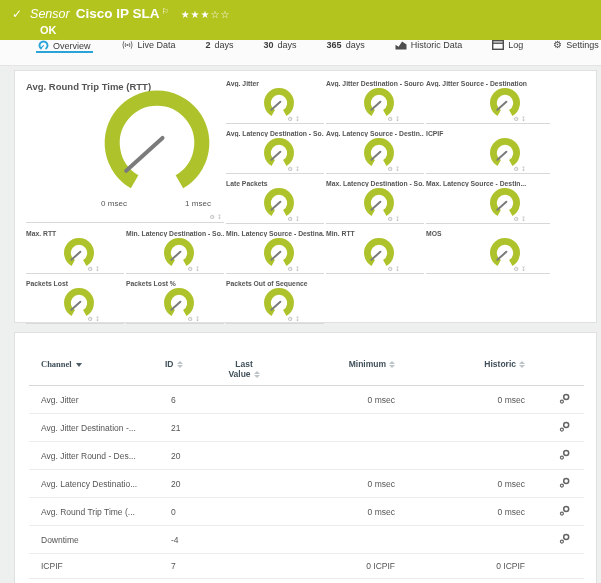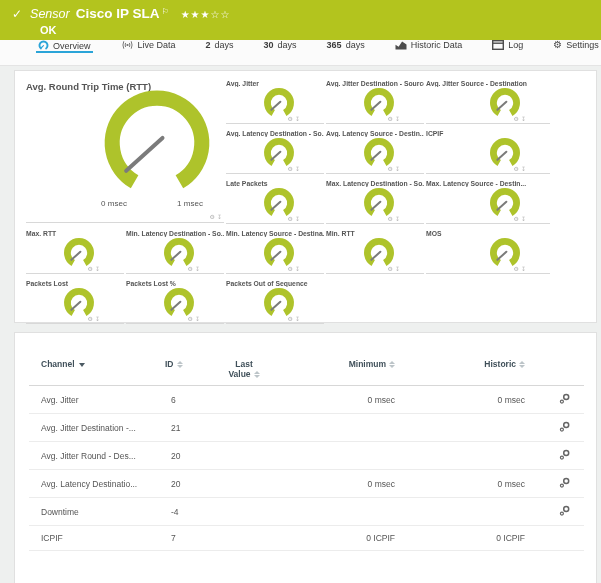--- a/index.html
+++ b/index.html
@@ -36,36 +36,36 @@
   .gcell { position:relative; height:47px; border-bottom:1px solid #d8d8d8; }
   .gcell .gtitle { font-size:6.8px; font-weight:bold; color:#555; padding-top:3px;
     white-space:nowrap; overflow:hidden; }
   .gcell .gauge-small { position:absolute; right:28px; top:9px; width:34px; height:34px; }
   .corner-icons { position:absolute; right:22px; bottom:1px; font-size:6px; color:#b4b4b4;
     letter-spacing:2px; font-family:"DejaVu Sans",sans-serif; cursor:pointer; }
   .bigcell { grid-column:1 / 3; grid-row:1 / 4; position:relative; height:146px; border-bottom:1px solid #d8d8d8; }
   .bigcell .gtitle-big { font-size:9.5px; font-weight:bold; color:#555; padding-top:4px; }
   .gauge-big { position:absolute; left:75px; top:10px; width:112px; height:112px; }
   .gauge-label { position:absolute; top:122px; transform:translateX(-50%); font-size:8px; color:#555; }
-  .lbl-min { left:88px; } .lbl-max { left:164px; }
+  .lbl-min { left:88px; } .lbl-max { left:172px; }
   .bigcell .corner-icons { right:0; bottom:2px; }
 
   
   .table-panel { height:252px; padding:26px 12px 0 14px; }
   table { width:100%; border-collapse:collapse; table-layout:fixed; font-size:8.5px; color:#555; }
   col.c-channel{width:128px;} col.c-id{width:46px;} col.c-last{width:82px;}
   col.c-min{width:110px;} col.c-max{width:130px;} col.c-gear{width:auto;}
   th { color:#40505a; font-weight:bold; vertical-align:top; text-align:left;
     padding:0 0 6px 0; border-bottom:1px solid #d7d7d7; cursor:pointer; }
   th.t-right, td.t-right { text-align:right; }
   th.t-center, td.t-center { text-align:center; }
   th .hwrap { display:inline-block; max-width:34px; text-align:center; }
   td { padding:7px 0 7px 0; border-bottom:1px solid #ececec; white-space:nowrap; overflow:hidden; }
   td.td-channel { padding-left:12px; }
-  th.th-channel { padding-left:12px; }
+  th.th-channel { padding-left:12px;font-family:Liberation Serif, serif; }
   td.td-id { padding-left:14px; }
   th.th-id { padding-left:8px; }
   td.td-gear { text-align:right; padding-right:14px; }
   .sort { display:inline-block; vertical-align:middle; margin-left:3px; }
   .sort i { display:block; width:0; height:0; border-left:3px solid transparent; border-right:3px solid transparent; }
   .sort .up { border-bottom:3.5px solid #bcc4c8; margin-bottom:1px; }
   .sort .down { border-top:3.5px solid #bcc4c8; }
   .tri-sorted { display:inline-block; vertical-align:middle; margin-left:4px; width:0; height:0;
     border-left:3.5px solid transparent; border-right:3.5px solid transparent; border-top:4px solid #4c5a63; }
   .row-gear { cursor:pointer; }
@@ -360,20 +360,33 @@
     <td class="t-right">0 msec</td>
     <td class="t-right">0 msec</td>
     <td class="td-gear">
       <svg class="row-gear" width="11" height="11" viewBox="0 0 11 11">
         <circle cx="7.2" cy="3.9" r="2.5" fill="none" stroke="#666" stroke-width="1.5"></circle>
         <circle cx="2.9" cy="8.6" r="1.5" fill="none" stroke="#666" stroke-width="1.2"></circle>
       </svg>
     </td>
   </tr>
           <tr>
+    <td class="td-channel">Avg. Round Trip Time (...</td>
+    <td class="td-id">0</td>
+    <td class="t-center"></td>
+    <td class="t-right">0 msec</td>
+    <td class="t-right">0 msec</td>
+    <td class="td-gear">
+      <svg class="row-gear" width="11" height="11" viewBox="0 0 11 11">
+        <circle cx="7.2" cy="3.9" r="2.5" fill="none" stroke="#666" stroke-width="1.5"></circle>
+        <circle cx="2.9" cy="8.6" r="1.5" fill="none" stroke="#666" stroke-width="1.2"></circle>
+      </svg>
+    </td>
+  </tr>
+          <tr>
     <td class="td-channel">Downtime</td>
     <td class="td-id">-4</td>
     <td class="t-center"></td>
     <td class="t-right"></td>
     <td class="t-right"></td>
     <td class="td-gear">
       <svg class="row-gear" width="11" height="11" viewBox="0 0 11 11">
         <circle cx="7.2" cy="3.9" r="2.5" fill="none" stroke="#666" stroke-width="1.5"></circle>
         <circle cx="2.9" cy="8.6" r="1.5" fill="none" stroke="#666" stroke-width="1.2"></circle>
       </svg>

